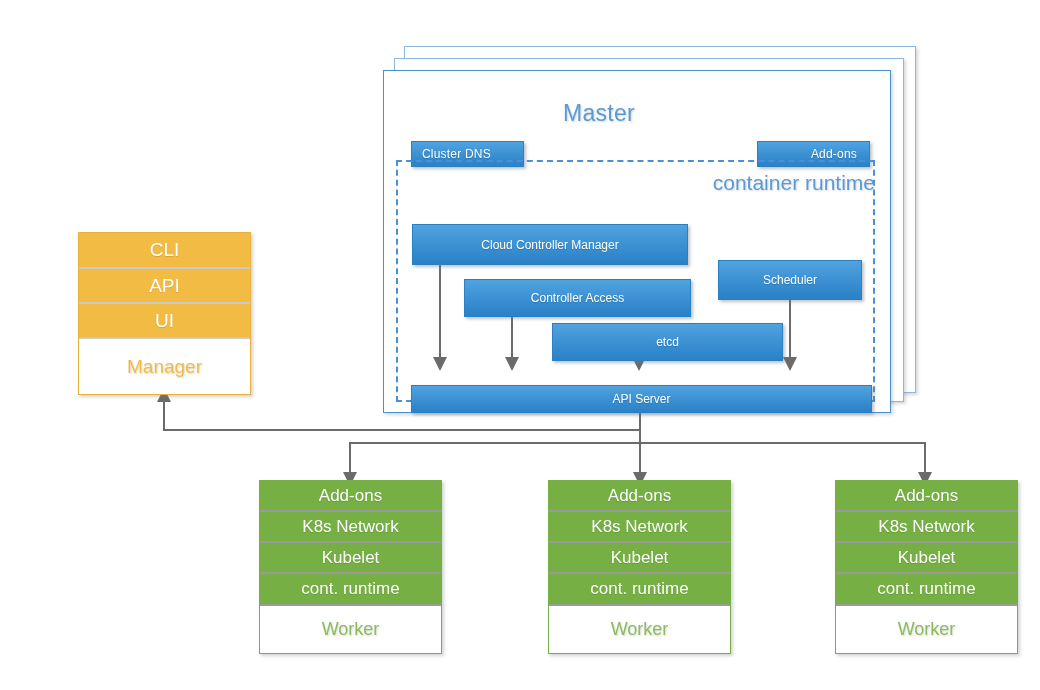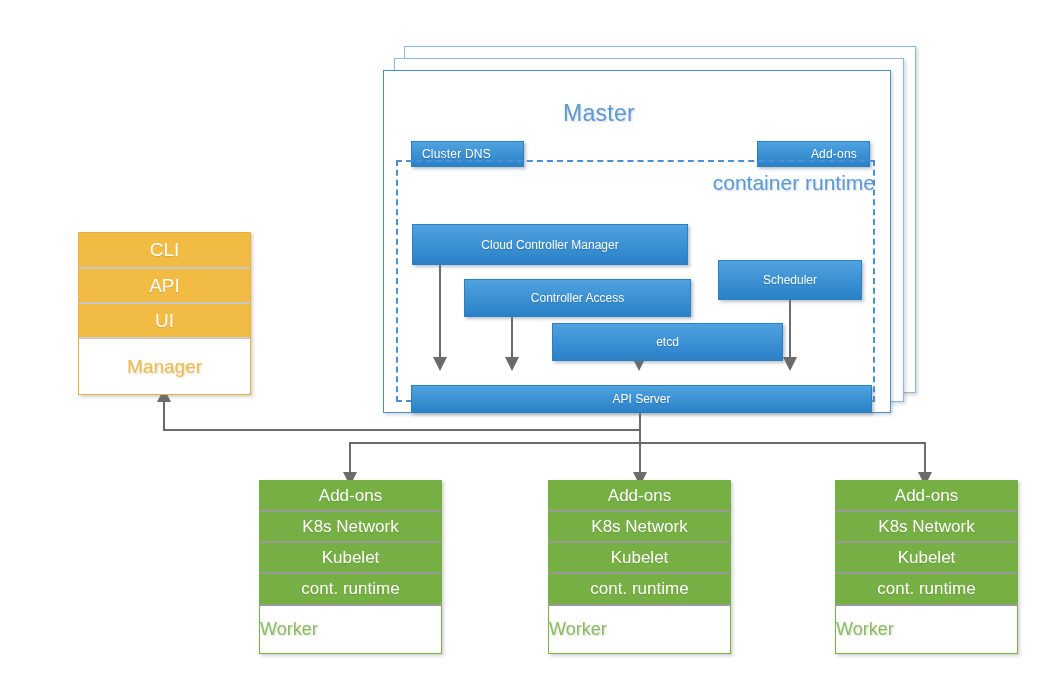--- a/index.html
+++ b/index.html
@@ -131,21 +131,21 @@
     text-shadow: 0 1px 1px rgba(0,0,0,0.12);
     border-bottom: 2px solid #9a9a9a;
   }
   .worker-foot {
     box-sizing: border-box;
     background: #ffffff;
     color: #8dbb60;
     font-size: 18px;
     display: flex;
     align-items: center;
-    justify-content: flex-start;
+    justify-content: center;
     text-shadow: 1px 1px 2px rgba(185,185,185,0.55);
   }
 
   
   #links {
     position: absolute;
     left: 0; top: 0;
     width: 1040px;
     height: 690px;
     pointer-events: none;

